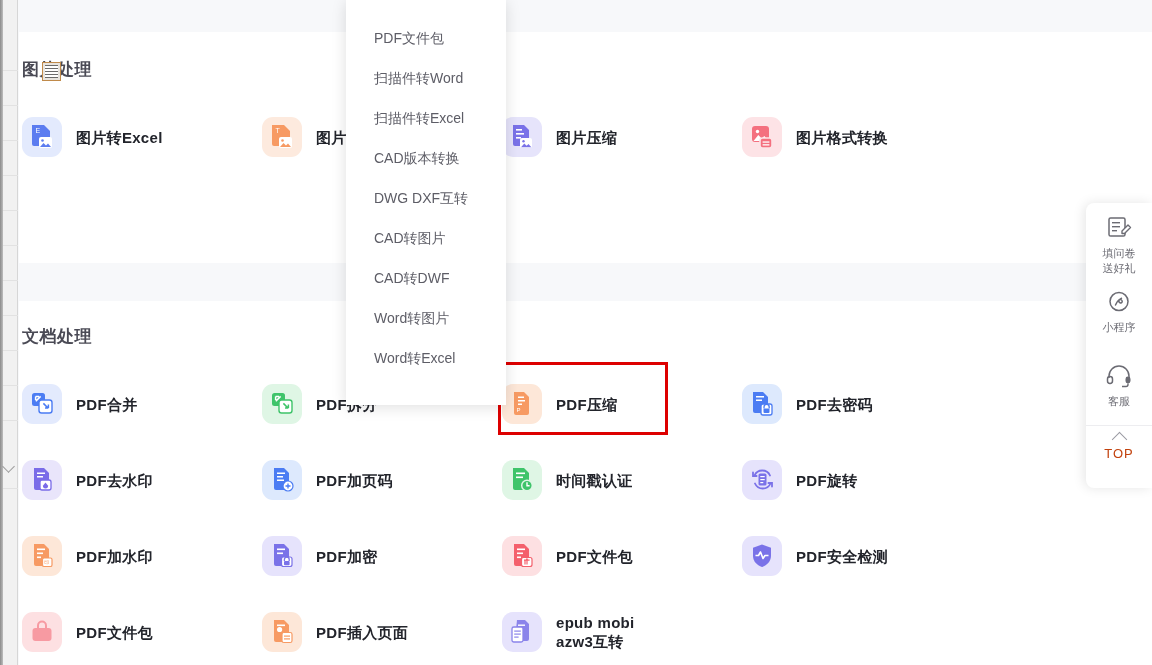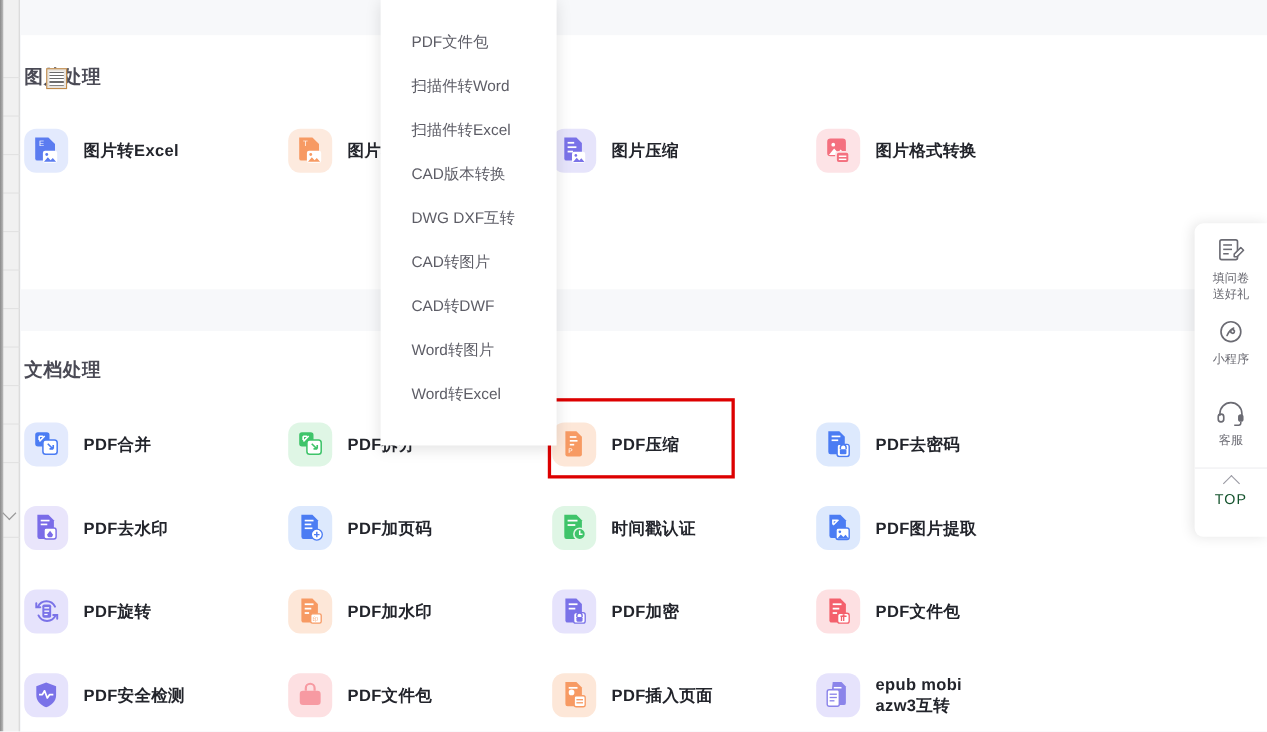--- a/index.html
+++ b/index.html
@@ -109,21 +109,21 @@
   }
   .side-item .si-ico { height: 30px; color: #6b6b73; }
   .side-item .si-txt {
     font-size: 11px; color: #6b6b73; line-height: 15px;
     white-space: pre-line;
   }
   .side-top {
     border-top: 1px solid #ededf0; height: 50px; padding-top: 6px;
     text-align: center; cursor: pointer;
   }
-  .side-top .tt { font-size: 13px; color: #14532d; letter-spacing: 1px; }
+  .side-top .tt { font-size: 13px; color: #c2410c; letter-spacing: 1px; }
   .side-top .caret {
     width: 11px; height: 11px; margin: 2px auto 1px;
     border-left: 1.5px solid #9a9aa3; border-top: 1.5px solid #9a9aa3;
     transform: rotate(45deg);
   }
 </style>
 </head>
 <body>
 
 <div id="root">
@@ -303,32 +303,20 @@
             <path d="M3 1h11l5 5v15a2 2 0 0 1-2 2H5a2 2 0 0 1-2-2z" fill="#3fc46a"></path>
             <rect x="6" y="5.5" width="9" height="1.6" fill="#fff"></rect>
             <rect x="6" y="9.5" width="7" height="1.6" fill="#fff"></rect>
             <circle cx="17" cy="18.5" r="5.3" fill="#3fc46a" stroke="#dff6e5" stroke-width="1.5"></circle>
             <path d="M17 15.3v3.4h2.6" stroke="#fff" stroke-width="1.4" fill="none"></path>
           </svg>
         </span>
         <span class="tool-label">时间戳认证</span>
       </div>
 
-      <div class="tool">
-        <span class="tile" style="background:#dde9fd">
-          <svg width="24" height="25" viewBox="0 0 24 25">
-            <path d="M4 1h10l5 5v14a2 2 0 0 1-2 2H6a2 2 0 0 1-2-2z" fill="#4b7cf3"></path>
-            <path d="M12.2 5.5L7.4 10.3M7.2 9.9V6.1h3.8" stroke="#fff" stroke-width="1.5" fill="none"></path>
-            <rect x="10" y="13" width="12" height="10.5" rx="2" fill="#fff" stroke="#4b7cf3" stroke-width="1.3"></rect>
-            <circle cx="13.5" cy="16.5" r="1.2" fill="#4b7cf3"></circle>
-            <path d="M11 22.8l3.4-4 2.3 2.4 2-2 2.9 3.6z" fill="#4b7cf3"></path>
-          </svg>
-        </span>
-        <span class="tool-label">PDF图片提取</span>
-      </div>
 
       <div class="tool">
         <span class="tile" style="background:#e6e3fc">
           <svg width="25" height="25" viewBox="0 0 25 25">
             <path d="M4.5 8.5a8.5 8.5 0 0 1 15.5 0M20.5 16.5a8.5 8.5 0 0 1-15.5 0" stroke="#7a72e8" stroke-width="1.8" fill="none" stroke-linecap="round"></path>
             <path d="M3 5.4v3.6h3.6M22 19.6V16h-3.6" stroke="#7a72e8" stroke-width="1.8" fill="none" stroke-linecap="round"></path>
             <rect x="8.5" y="6.5" width="8" height="12" rx="1.6" fill="#7a72e8"></rect>
             <rect x="10.3" y="9" width="4.4" height="1.2" fill="#fff"></rect>
             <rect x="10.3" y="12" width="4.4" height="1.2" fill="#fff"></rect>
             <rect x="10.3" y="15" width="3" height="1.2" fill="#fff"></rect>

